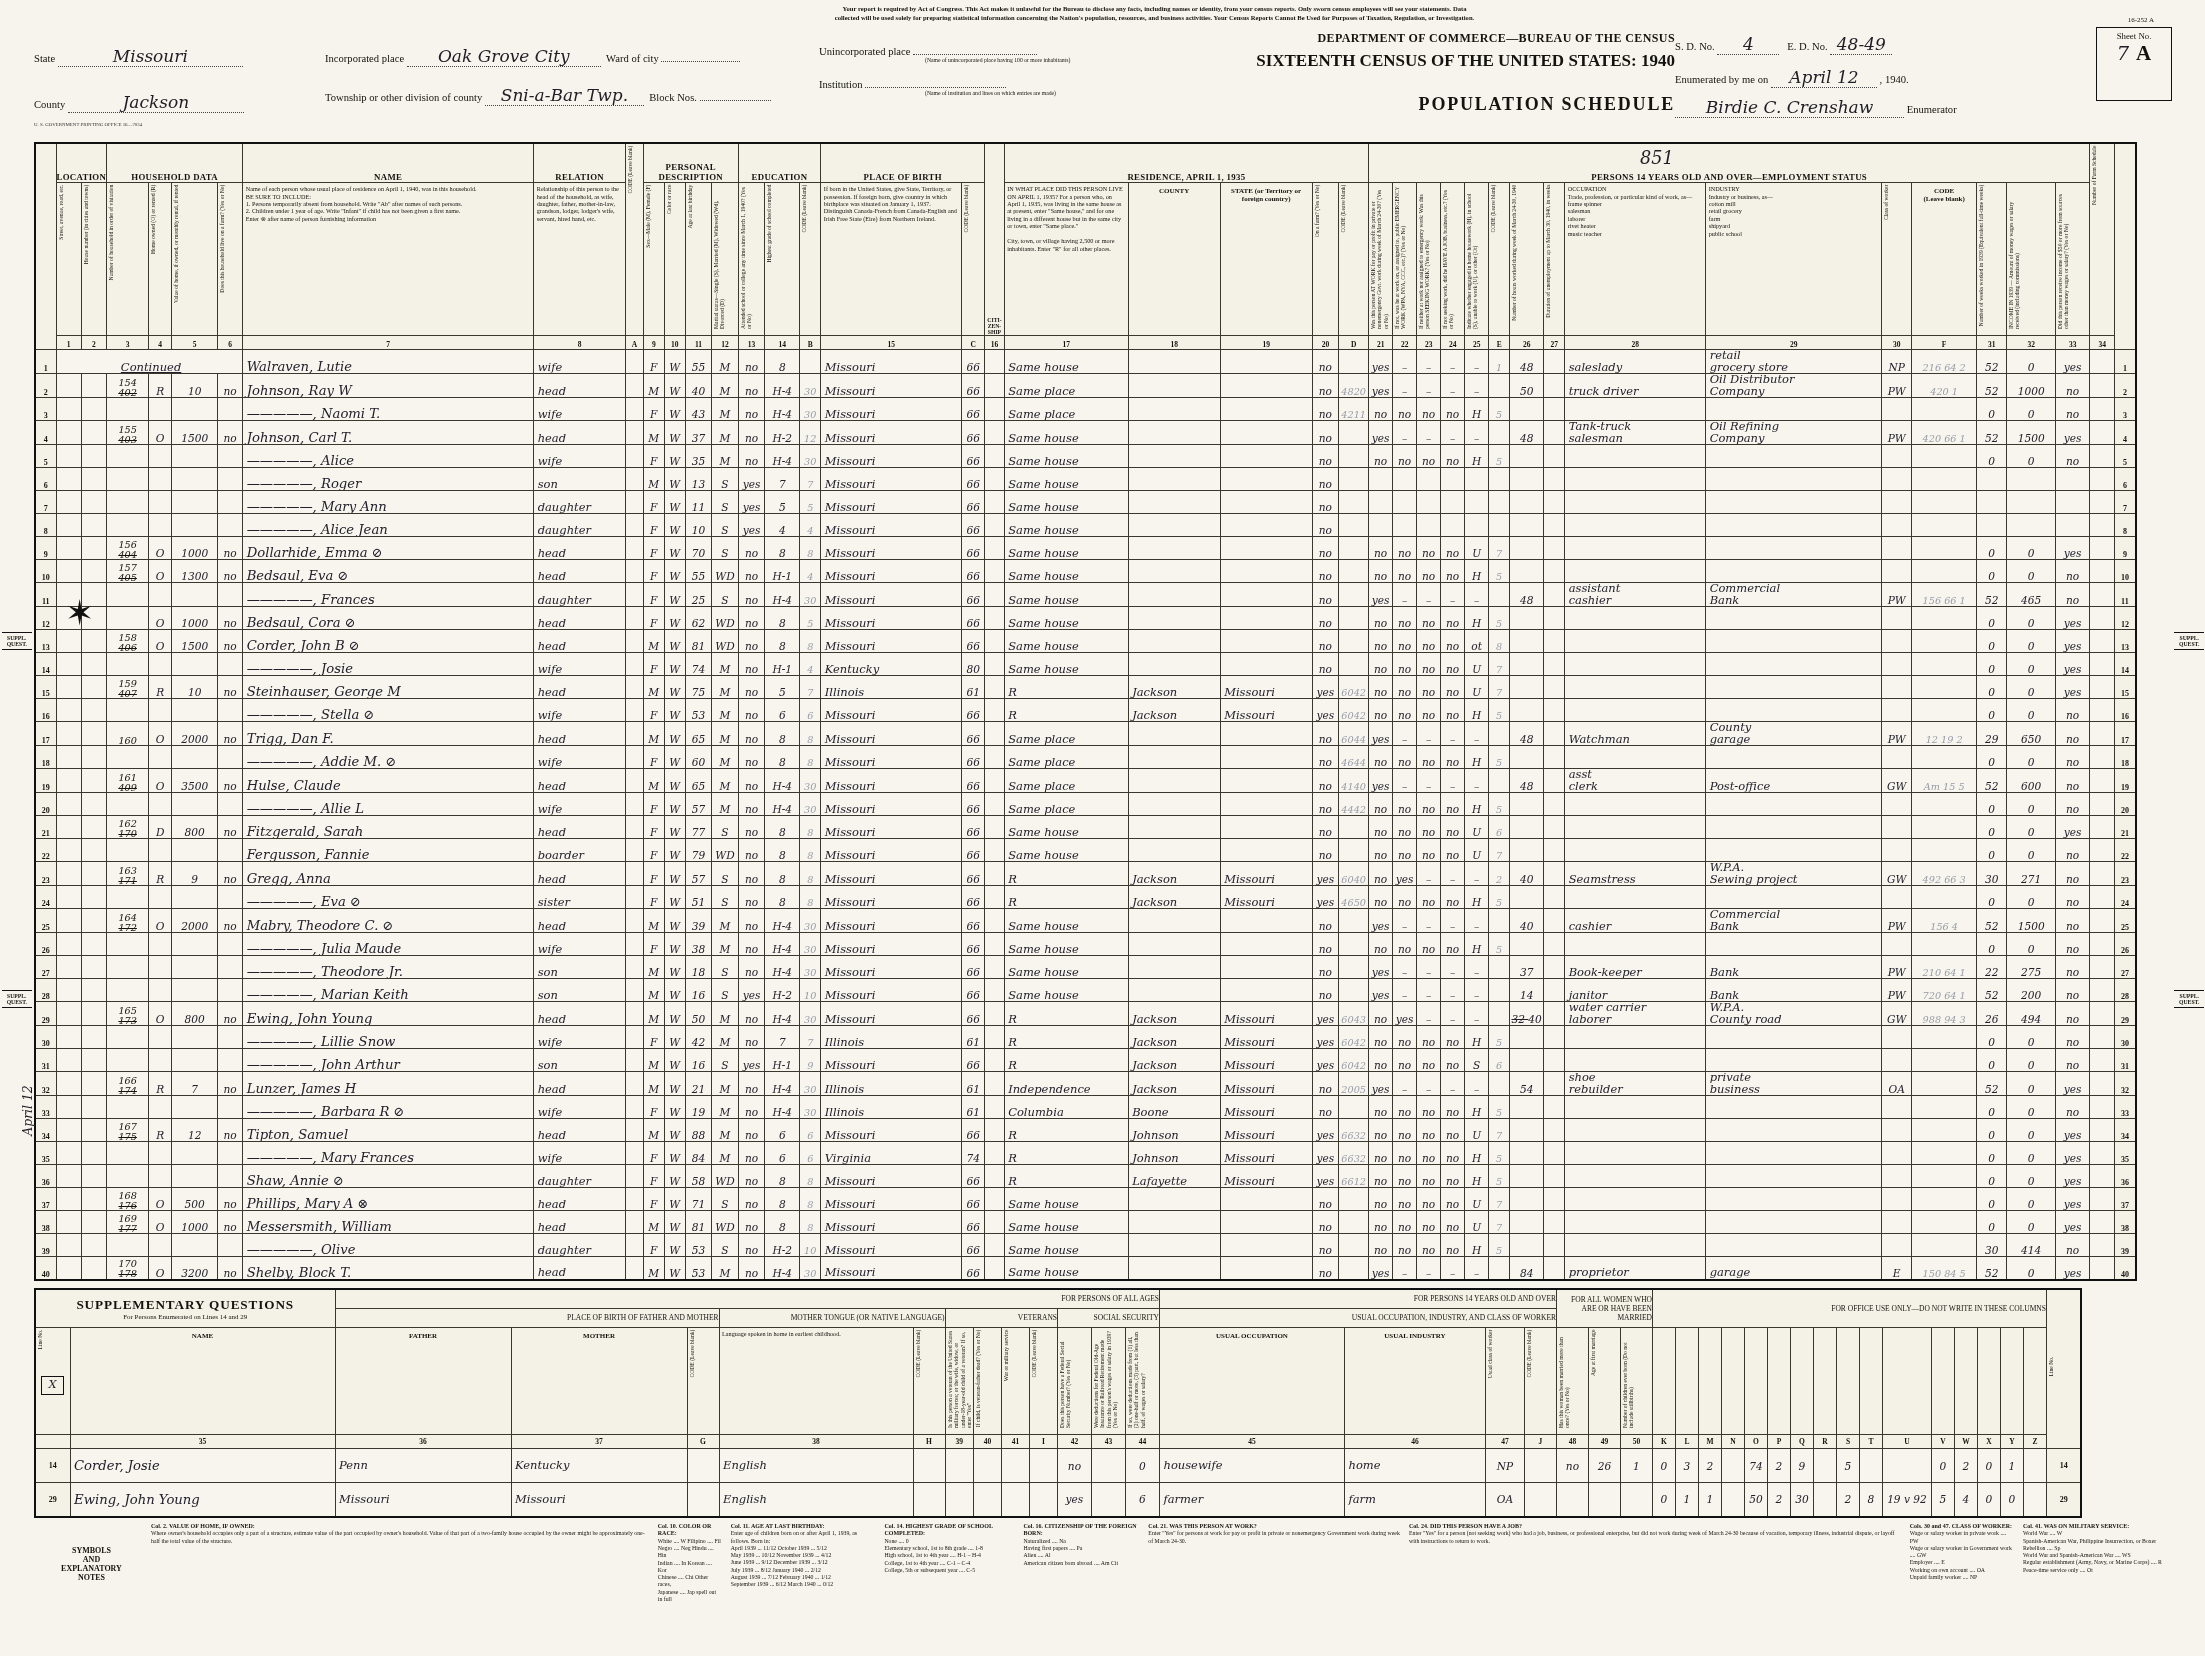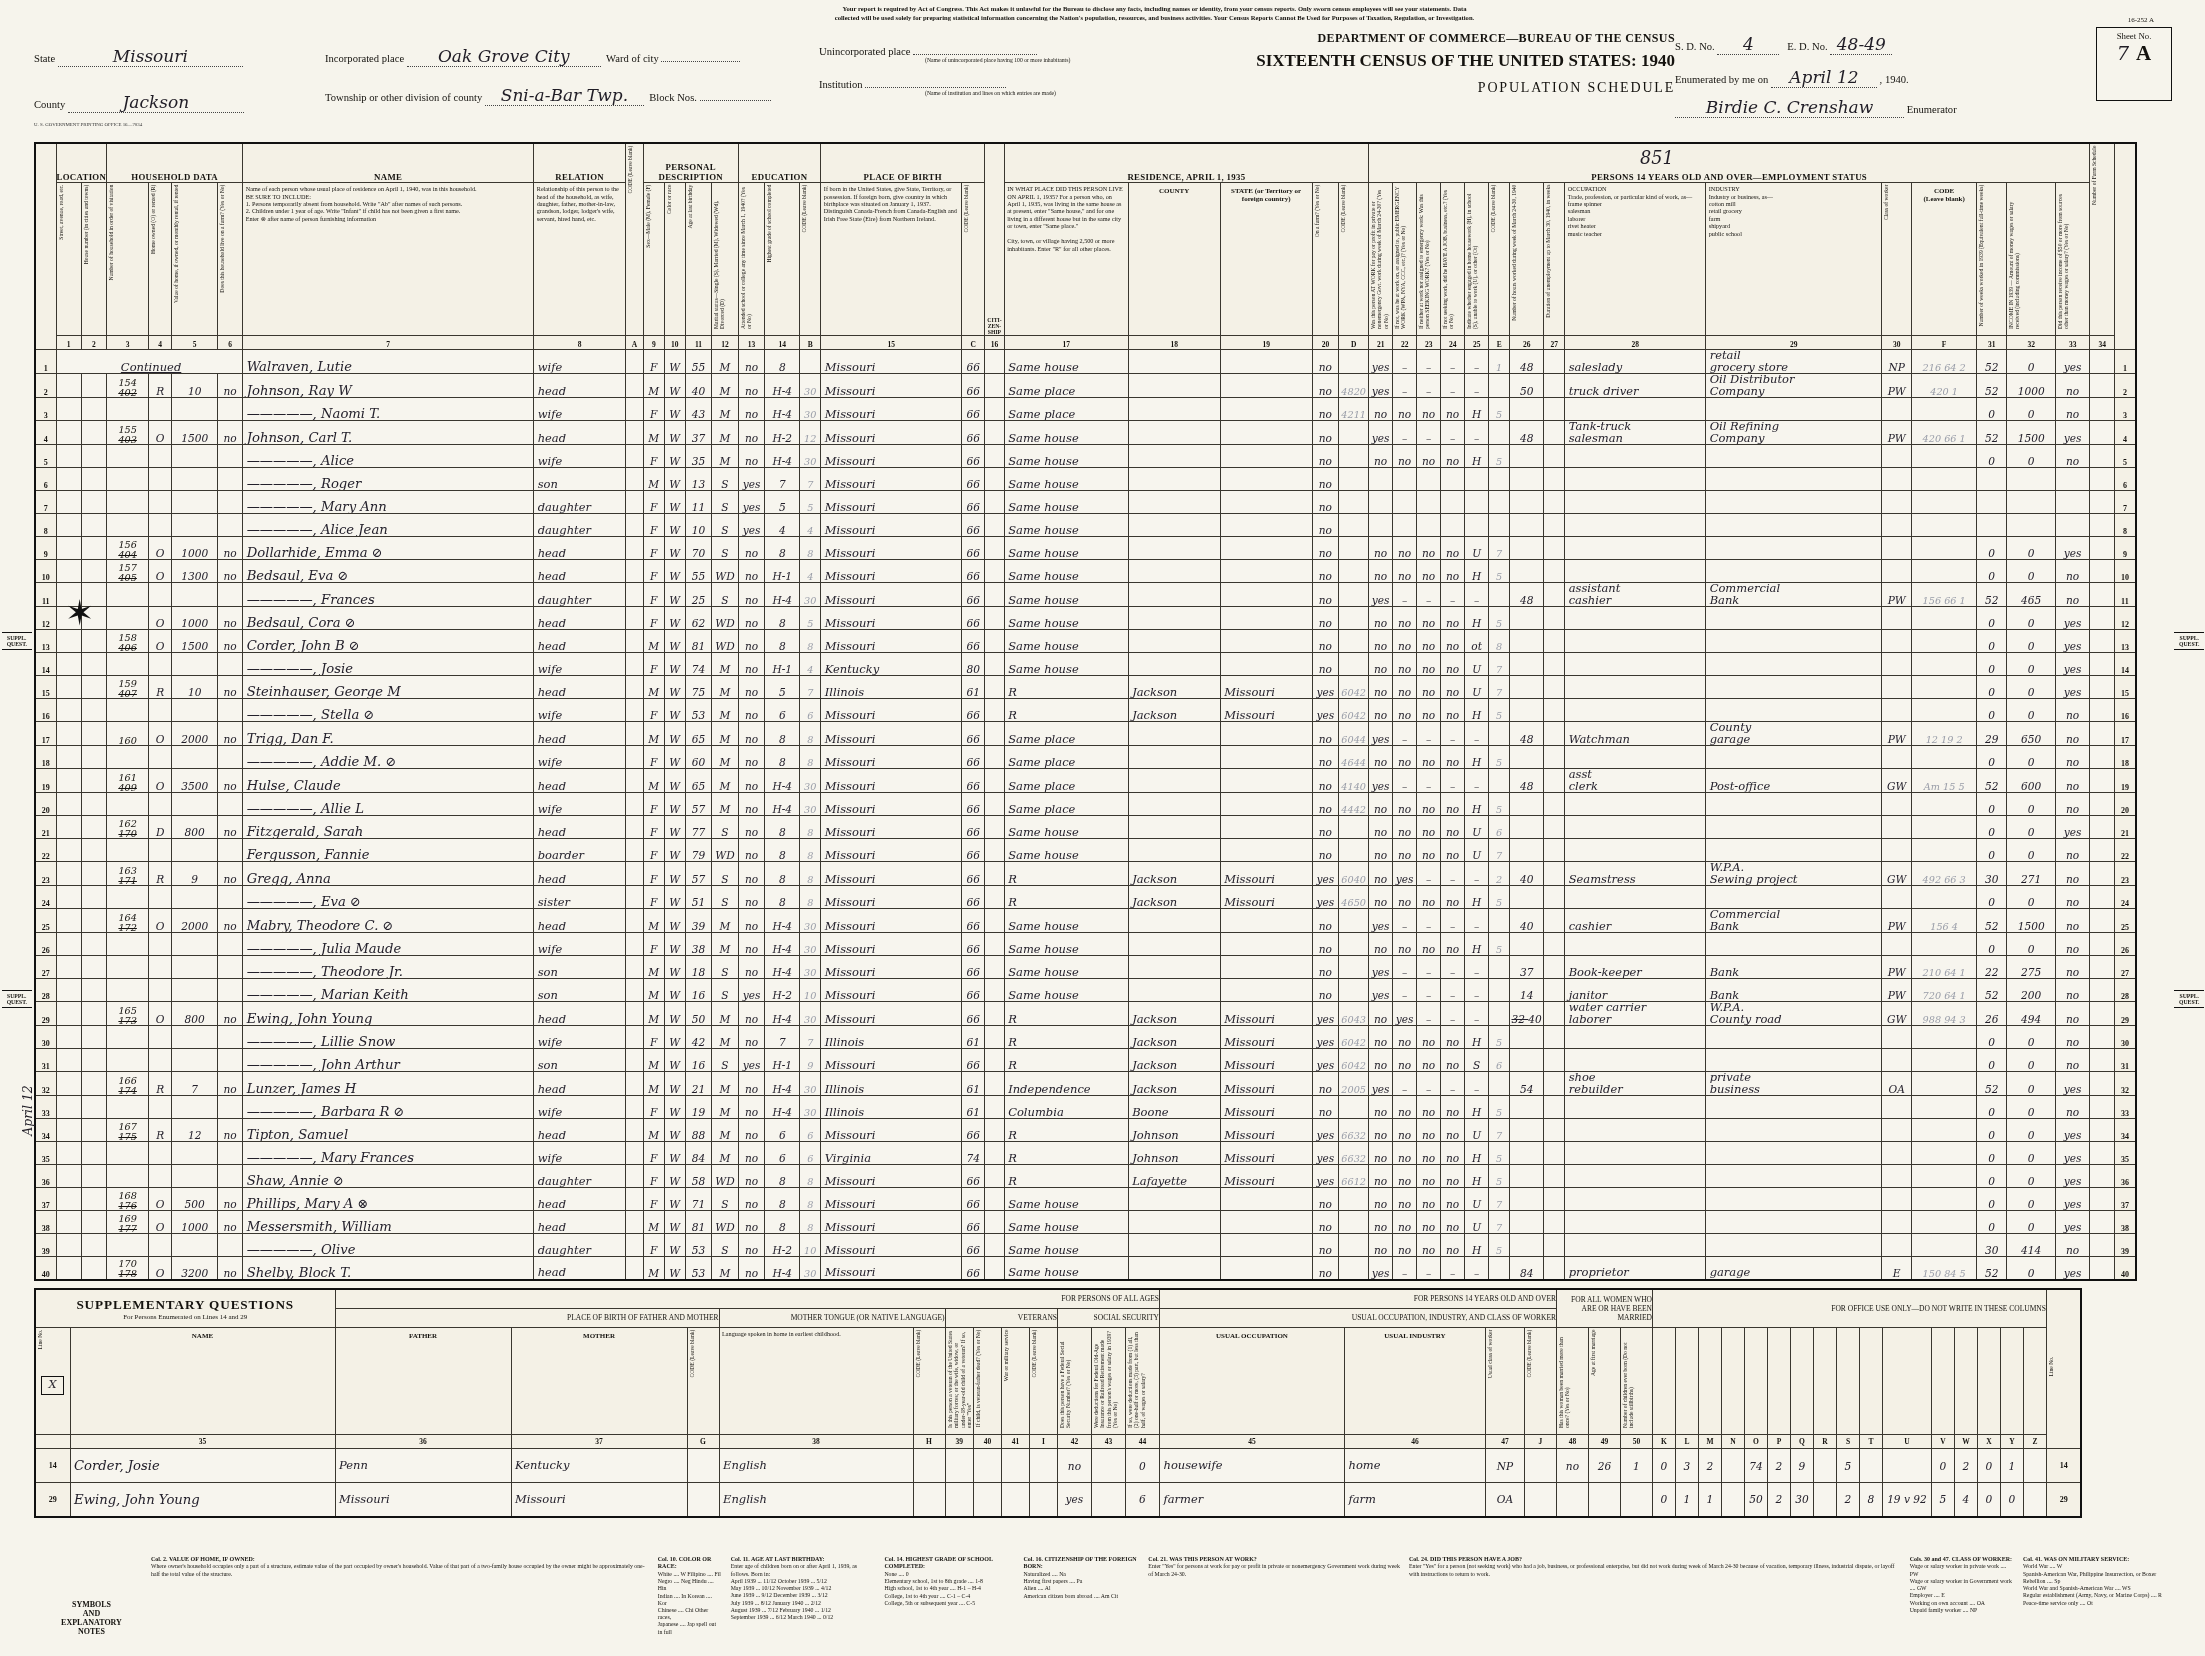--- a/index.html
+++ b/index.html
@@ -16,21 +16,21 @@
   .hf-mid2 { width:291px; padding-top:19.4px; }
   .hf-dept { width:565px; text-align:right; padding-top:3.5px; }
   .hf-right { flex:1; position:relative; padding-top:7px; }
   .fld { margin-bottom:16px; font-size:10.6px; white-space:nowrap; }
   .fld .cap { font-size:5.7px; display:block; margin-left:106px; }
   .dotted { display:inline-block; border-bottom:0.9px dotted #444; min-width:106px; text-align:center; }
   .hw { font-family:"DejaVu Serif", serif; font-style:italic; color:#201d26; }
   .hw2 { font-family:"DejaVu Serif", serif; font-style:italic; color:#201d26; font-size:17px; }
   .dept1 { font-size:12px; font-weight:bold; letter-spacing:0.4px; }
   .dept2 { font-size:17px; font-weight:bold; margin-top:5.3px; }
-  .dept3 { font-size:14px; font-weight:normal; margin-top:9px; letter-spacing:1.8px; }
+  .dept3 { font-size:18px; font-weight:bold; margin-top:23px; letter-spacing:1.8px; }
   .sdline { font-size:10.6px; margin-bottom:12.4px; }
   .sheetbox { position:absolute; right:0; top:0; width:76px; height:74px; border:1.8px solid #111; text-align:center; font-size:8.8px; padding-top:2.6px; }
   .sheetbox .hw2 { font-size:19.4px; margin-right:7px; }
   .sheetbox .big { font-size:21px; font-weight:bold; }
   .stamp { position:absolute; left:-35px; top:51px; font-size:17.6px; }
   .enumline { font-size:10.6px; margin-top:2px; }
   .signline { margin-top:8.8px; font-size:10.6px; }
   .gpo { font-size:4.9px; margin-top:-7px; color:#333; }
 
   
@@ -59,21 +59,21 @@
   table.supp td { border:0.9px solid #3a372f; overflow:hidden; }
   .stitle { text-align:center; font-weight:bold; }
   .stitle .t1 { font-size:13.2px; letter-spacing:0.9px; }
   .stitle .t2 { font-size:7px; font-weight:normal; }
   .sgrp { text-align:right; font-weight:normal; font-size:7.5px; height:19.4px; }
   .ssub { height:106px; vertical-align:top; }
   .ssub .v { max-height:102px; }
   table.supp tbody td { height:34px; }
 
   
-  .notes { display:flex; margin-top:5.3px; gap:2px; height:113px; overflow:hidden;align-items:flex-end; }
+  .notes { display:flex; margin-top:5.3px; gap:2px; height:113px; overflow:hidden; }
   .ntitle { width:115px; text-align:center; font-weight:bold; font-size:8px; padding-top:23px; white-space:pre-line; }
   .nblock { font-size:5.8px; line-height:1.25; }
   .nblock b { display:block; font-size:6px; }
   .nblock .nt { white-space:pre-line; }
 
   
   .star { position:absolute; left:65px; top:593px; font-size:35px; color:#111; }
   .mtag { position:absolute; width:30px; text-align:center; font-size:5.7px; font-weight:bold; white-space:pre-line; border-top:0.9px solid #111; border-bottom:0.9px solid #111; padding:1.8px 0; background:#f6f4ec; }
   .april { position:absolute; left:1.8px; top:1103px; transform:rotate(-90deg); transform-origin:center; font-size:12.4px; }
   .xbox { position:absolute; left:41px; top:1376px; width:23px; height:19.4px; border:0.9px solid #111; text-align:center; font-size:11.5px; }

